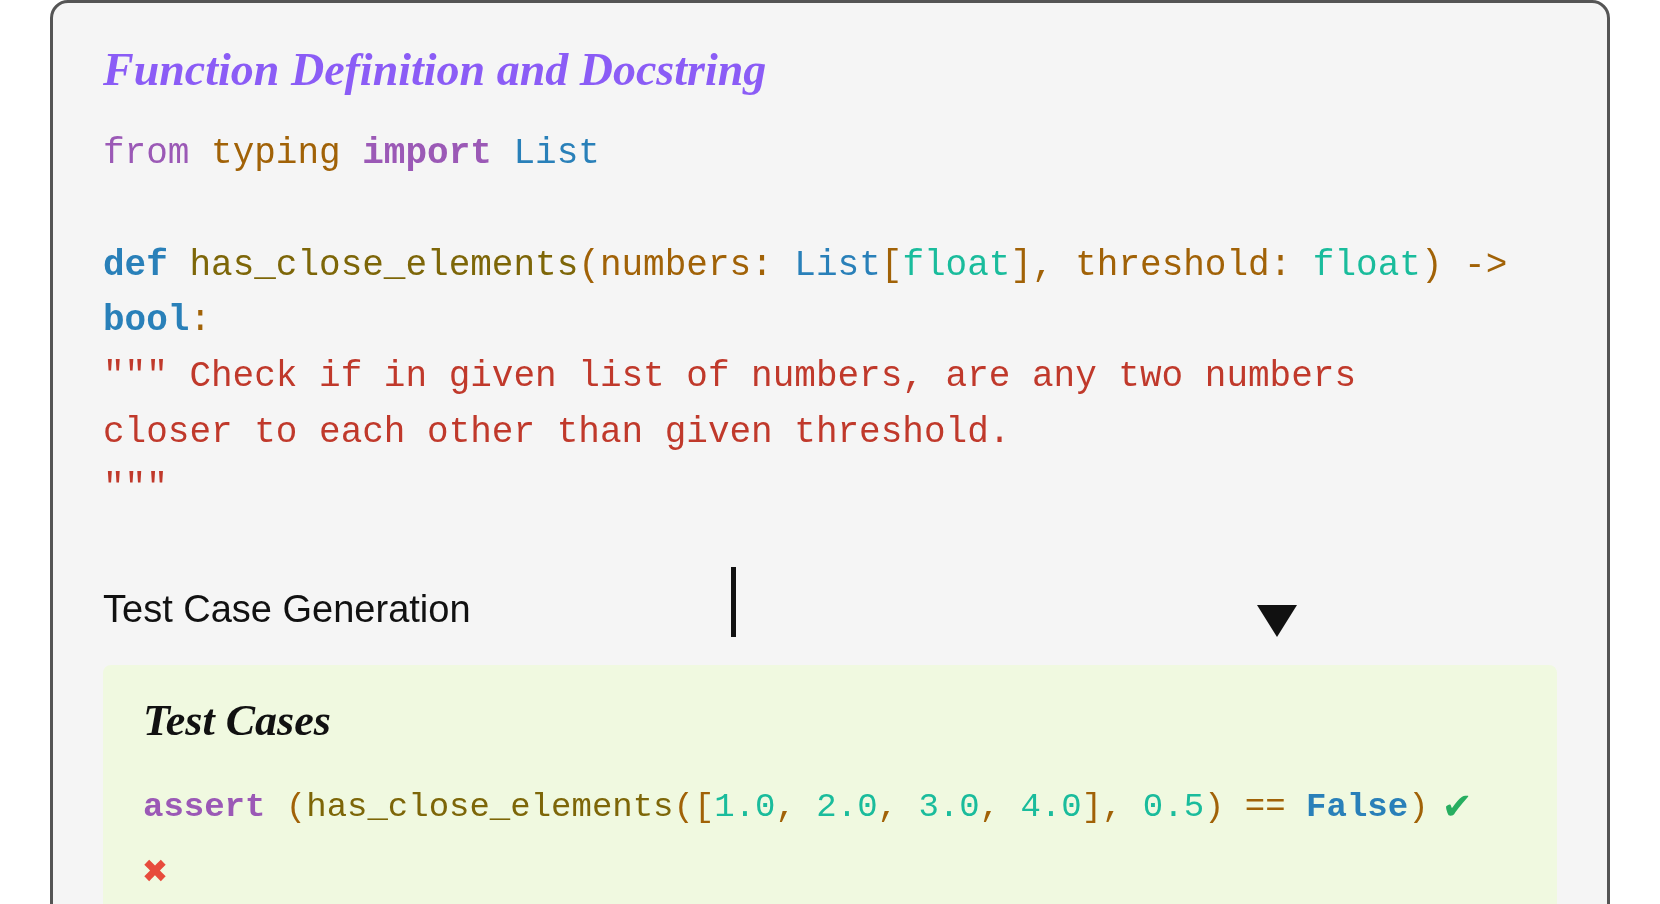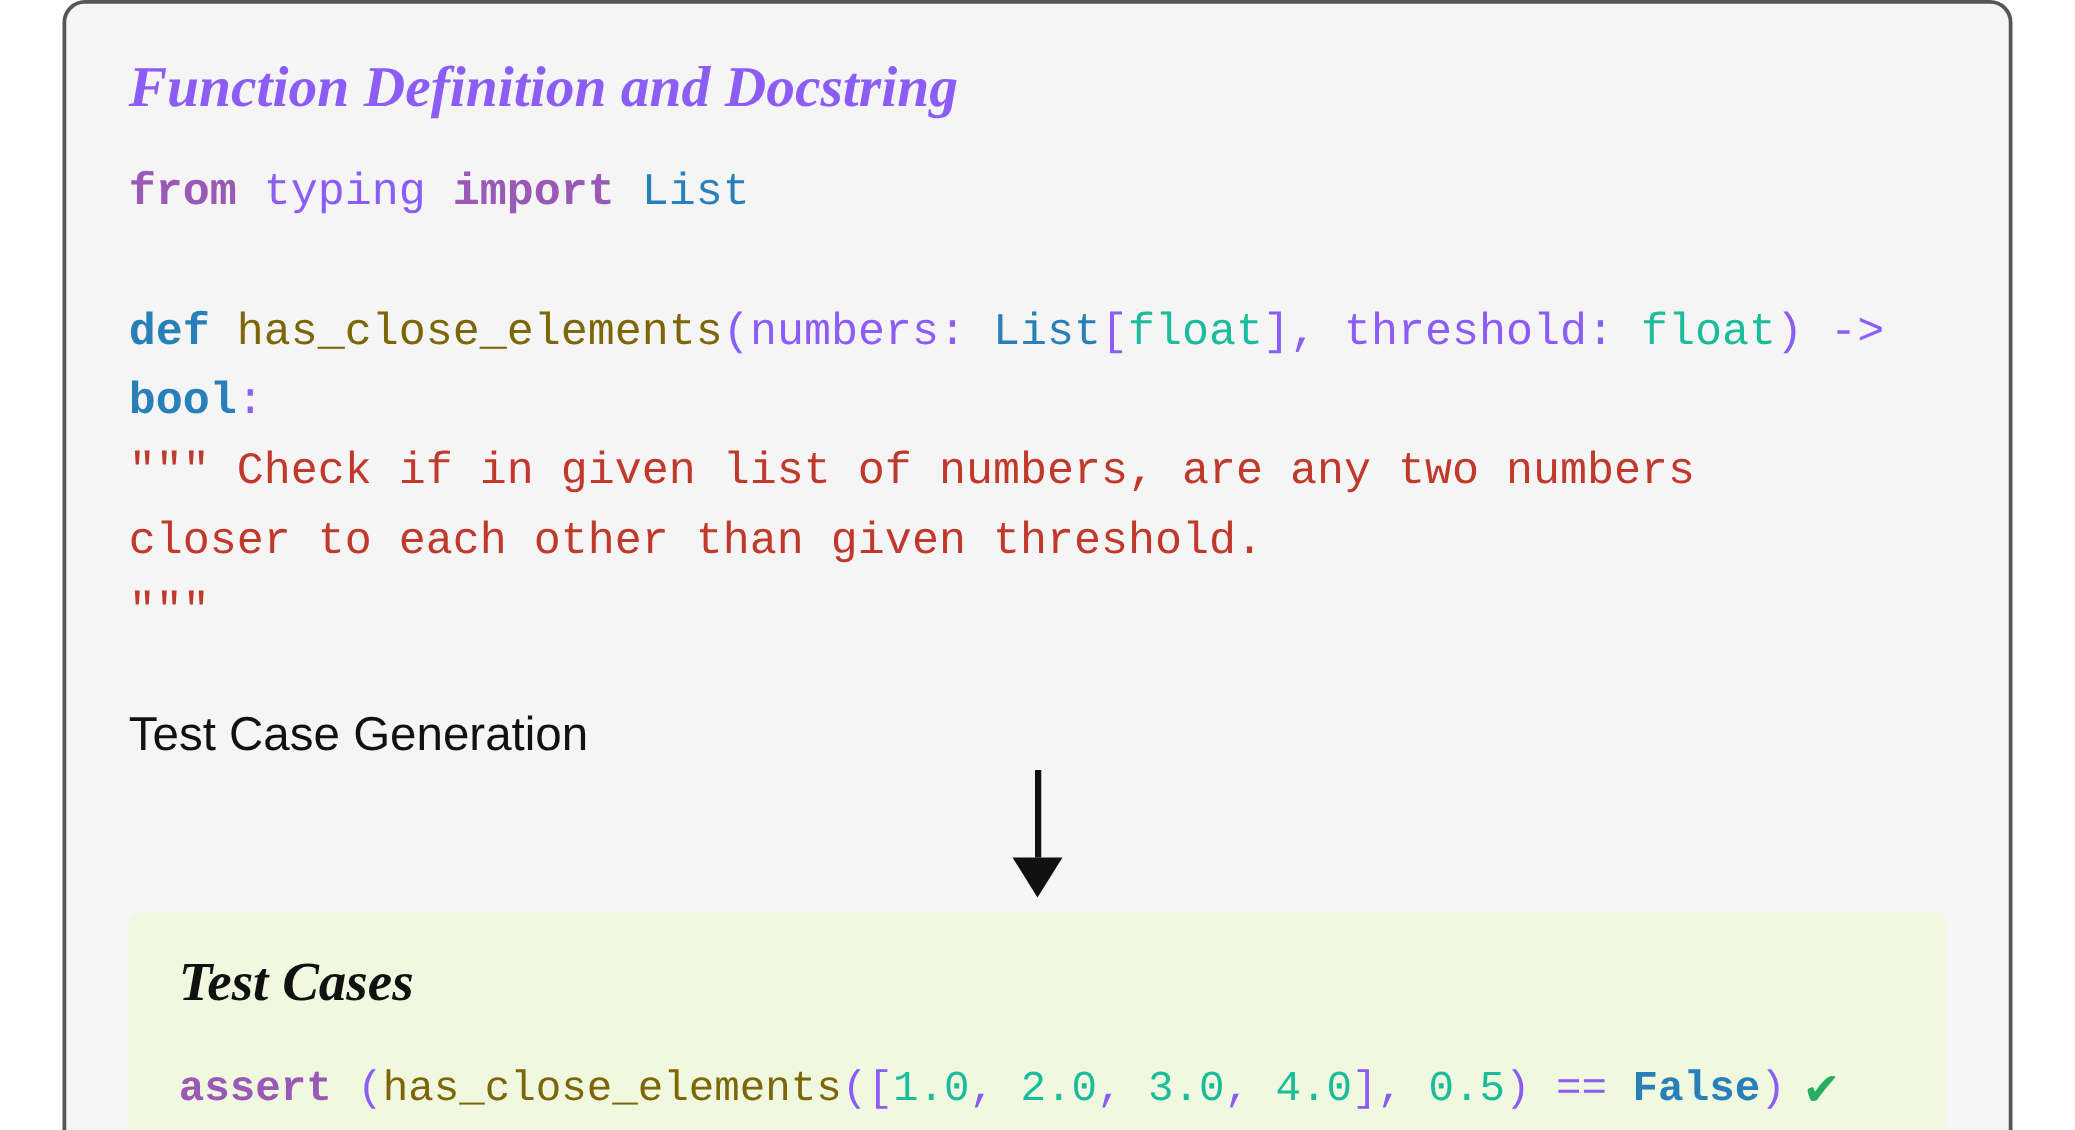--- a/index.html
+++ b/index.html
@@ -42,23 +42,22 @@
 
     .code-block {
       font-family: 'Courier New', Courier, monospace;
       font-size: 36px;
       line-height: 1.55;
     }
 
     
     .arrow-section {
       display: flex;
-      flex-direction: column;
-      align-items: flex-start;
-      padding: 30px 0 12px 0;
+      align-items: flex-end;
+      padding: 30px 0 28px 0;
       gap: 0;
     }
 
     .arrow-label {
       font-size: 38px;
       color: #111;
       font-family: sans-serif;
       font-weight: 400;
       margin-bottom: 6px;
     }
@@ -80,32 +79,32 @@
     }
 
     
     .bottom-section {
       background: #f0f9e0;
       border-radius: 8px;
       padding: 30px 40px 30px 40px;
     }
 
     
-    .kw-from { color: #9b59b6; font-weight: bold; }
+    .kw-from { color: #9b59b6; font-weight: normal; }
     .kw-import { color: #9b59b6; font-weight: bold; }
     .kw-def { color: #2980b9; font-weight: bold; }
     .fn-name { color: #7d6608; }
     .type-list { color: #2980b9; font-weight: normal; }
     .type-float { color: #1abc9c; }
     .type-bool { color: #2980b9; font-weight: bold; text-align: right; }
     .docstring { color: #c0392b; }
     .kw-assert { color: #9b59b6; font-weight: bold; }
     .number { color: #1abc9c; }
     .kw-false { color: #2980b9; font-weight: bold; }
-    .plain { color: #8b5cf6; }
+    .plain { color: #a16207; }
 
     .test-title {
       font-family: Georgia, 'Times New Roman', serif;
       font-style: italic;
       font-size: 44px;
       font-weight: bold;
       color: #111;
       margin-bottom: 28px;
     }
 

